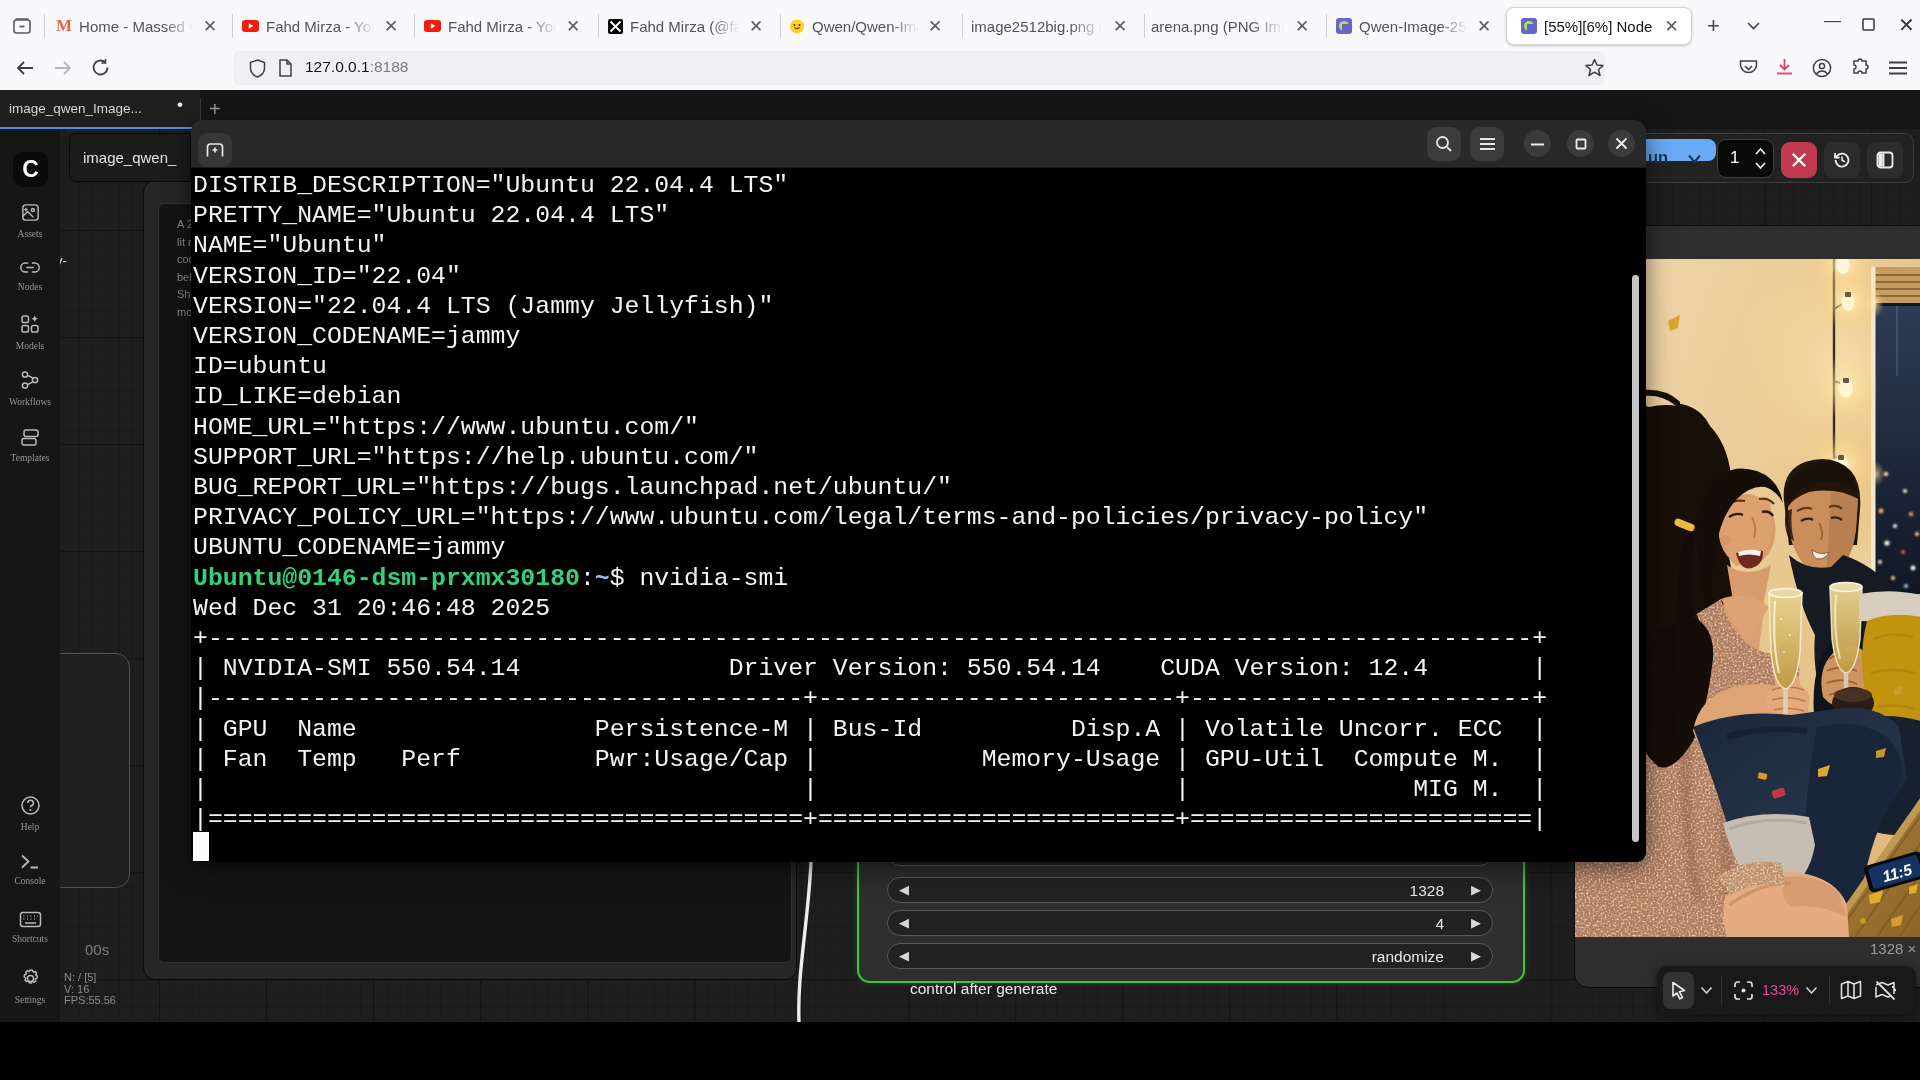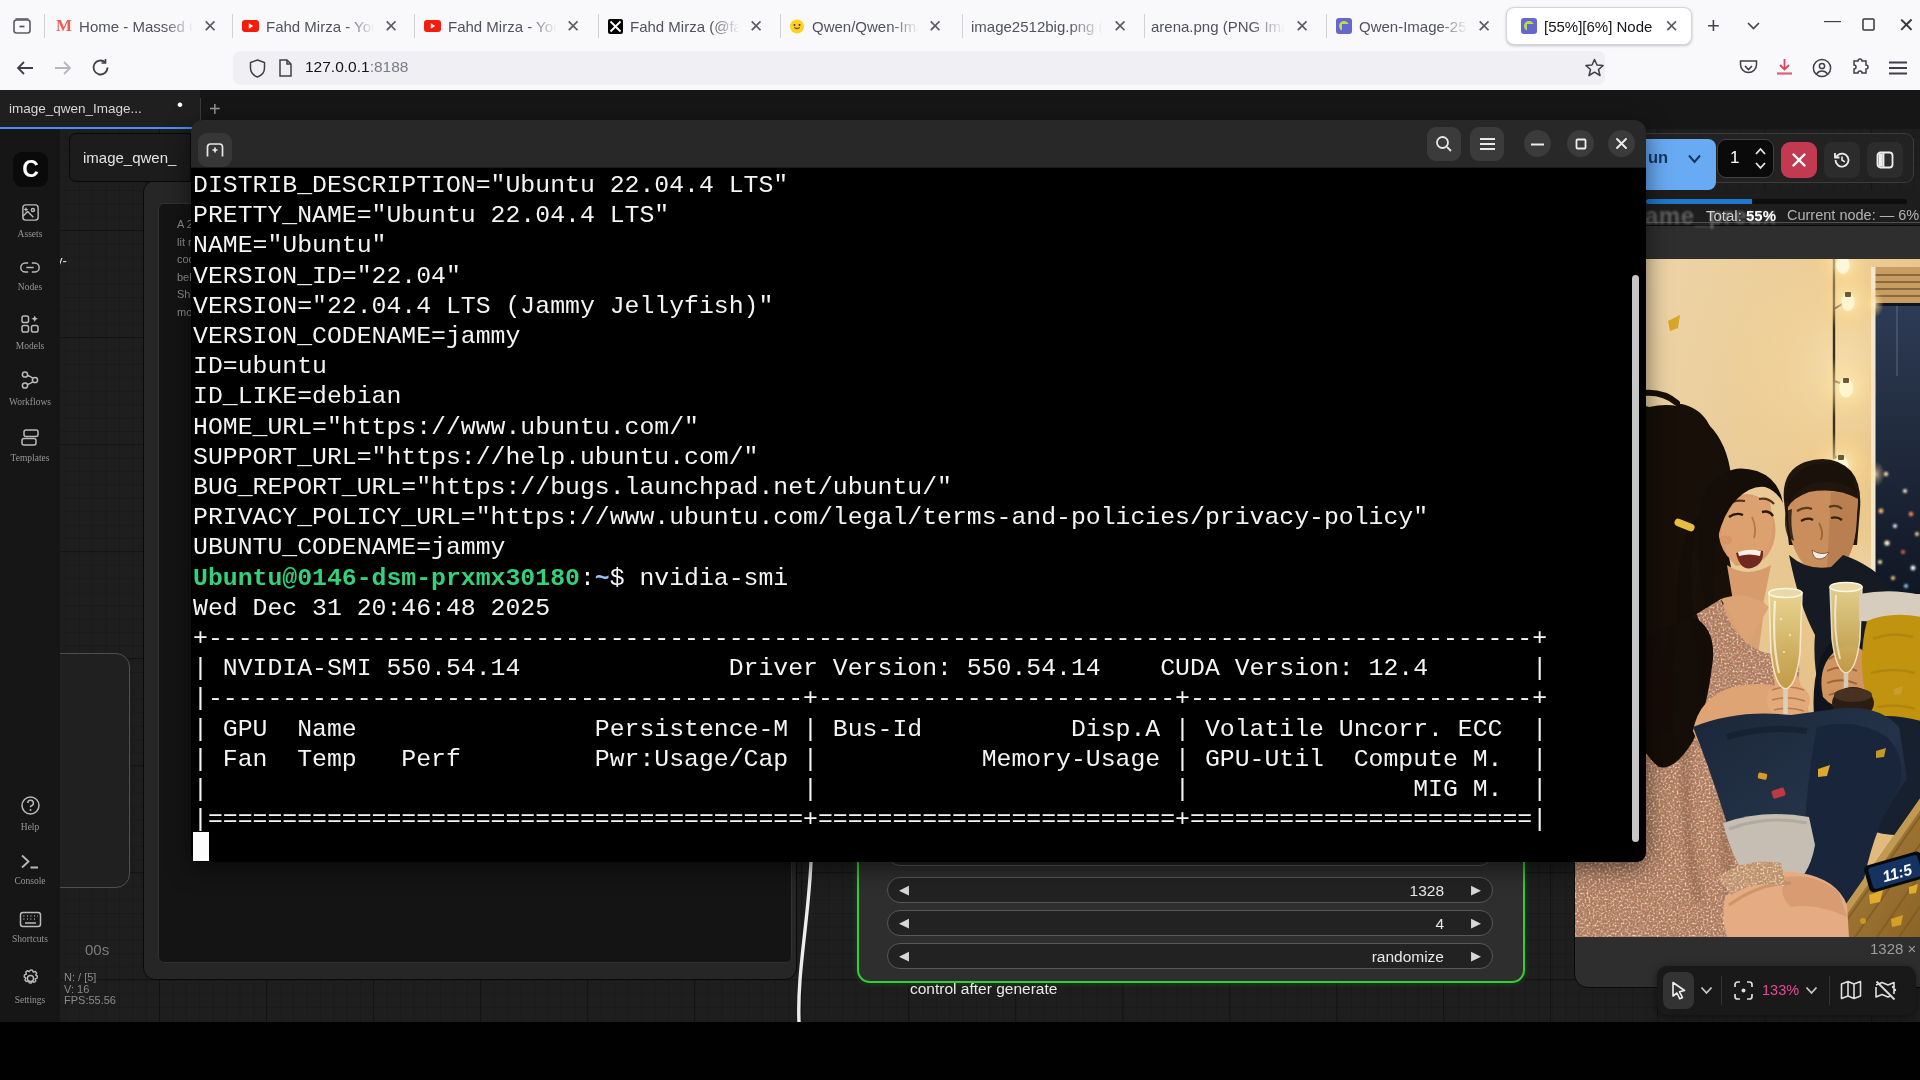--- a/index.html
+++ b/index.html
@@ -534,21 +534,21 @@
   #termbody { position:absolute; left:0; top:48px; width:100%; height:694px; background:#000; border-radius:0 0 9px 9px; }
   #termpre { position:absolute; left:2px; top:2px; font-family:"Liberation Mono", monospace; font-size:24.8px; line-height:30.2px; color:#f4f4f4; white-space:pre; }
   #termpre .g { color:#33d17a; font-weight:700; } #termpre .b { color:#99c1f1; font-weight:700; }
   .tbtn { position:absolute; top:7px; width:34px; height:34px; background:#3b3b3b; border-radius:9px; }
   .cbtn { position:absolute; top:10px; width:27px; height:27px; background:#3b3b3b; border-radius:50%; }
   #runpanel { position:absolute; left:1646px; top:133px; width:268px; height:50px; background:#222222; border:1px solid #3c3c3c; border-radius:0 9px 9px 0; border-left:none; z-index:3; }
   #toolbar { position:absolute; left:1657px; top:966px; width:259px; height:49px; background:#191919; border-radius:10px; z-index:6; box-shadow:0 2px 8px rgba(0,0,0,.5); }
 </style>
 
 <div id="runpanel">
-  <div class="abs" style="left:-1px;top:5px;width:71px;height:51px;background:#69aaf4;border-radius:0 8px 8px 0">
+  <div class="abs" style="left:-1px;top:5px;width:71px;height:22px;background:#69aaf4;border-radius:0 8px 8px 0">
     <span style="position:absolute;left:3px;top:9px;color:#14365e;font-size:16.5px;font-weight:700">un</span>
     <svg class="abs" style="left:42px;top:15px" width="15" height="10" viewBox="0 0 15 10" fill="none" stroke="#14365e" stroke-width="2">
           <path d="M2 1.5 L7.5 8 L13 1.5"></path>
         </svg>
   </div>
   <div class="abs" style="left:71px;top:5px;width:57px;height:39px;background:#0a0a0a;border:1px solid #414141;border-radius:9px">
     <span style="position:absolute;left:12px;top:8px;color:#fff;font-size:17px">1</span>
     <svg class="abs" style="left:36px;top:7px" width="13" height="9" viewBox="0 0 13 9" fill="none" stroke="#e8e8e8" stroke-width="1.8">
           <path d="M2 7 L6.5 2 L11 7"></path>
         </svg>
@@ -570,27 +570,20 @@
   </div>
   <div class="rbtn" style="left:221px;top:8px;width:36px;height:36px">
     <svg class="abs" style="left:8px;top:8px" width="20" height="20" viewBox="0 0 20 20" fill="none" stroke="#ededed" stroke-width="1.8">
           <rect x="2.5" y="2.5" width="15" height="15" rx="3"></rect>
           <path d="M8.5 3 v14"></path>
           <rect x="3.5" y="3.5" width="4.2" height="13" fill="#ededed" stroke="none"></rect>
         </svg>
   </div>
 </div>
 
-<div class="abs" style="left:1646px;top:190px;width:274px;height:33px;z-index:3;background:#1d1d1d;border-bottom:1.5px solid #515151">
-  <div class="abs" style="left:0;top:9px;width:261px;height:5px;background:#0c0c0c;border-radius:3px"></div>
-  <div class="abs" style="left:0;top:9px;width:106px;height:5px;background:#1e78cc;border-radius:3px 0 0 3px"></div>
-  <div class="abs" style="left:-1px;top:12px;color:#6e6e6e;font-size:24px;font-weight:700;letter-spacing:.5px;filter:blur(1px);white-space:nowrap;opacity:.8">ame_preux</div>
-  <div class="abs" style="left:60px;top:17px;color:#cfcfcf;font-size:15px;white-space:nowrap">Total: <b style="color:#fff">55%</b></div>
-  <div class="abs" style="left:141px;top:17px;color:#b3b3b3;font-size:14.5px;white-space:nowrap">Current node: — 6%</div>
-</div>
 
 <div class="abs" style="left:69px;top:133px;width:122px;height:49px;background:#1c1c1c;border:1px solid #090909;border-radius:7px 0 0 7px;z-index:4">
   <span style="position:absolute;left:13px;top:15px;color:#e3e3e3;font-size:15px;white-space:nowrap">image_qwen_</span>
 </div>
 
 <div class="abs" style="left:85px;top:941px;color:#7d7d7d;font-size:15px;z-index:1">00s</div>
 <div class="abs" style="left:64px;top:972px;color:#8a8a8a;font-size:11px;line-height:11.5px;z-index:1">N: / [5]<br>V: 16<br>FPS:55.56</div>
 
 <div id="term">
   <div id="termbar">

